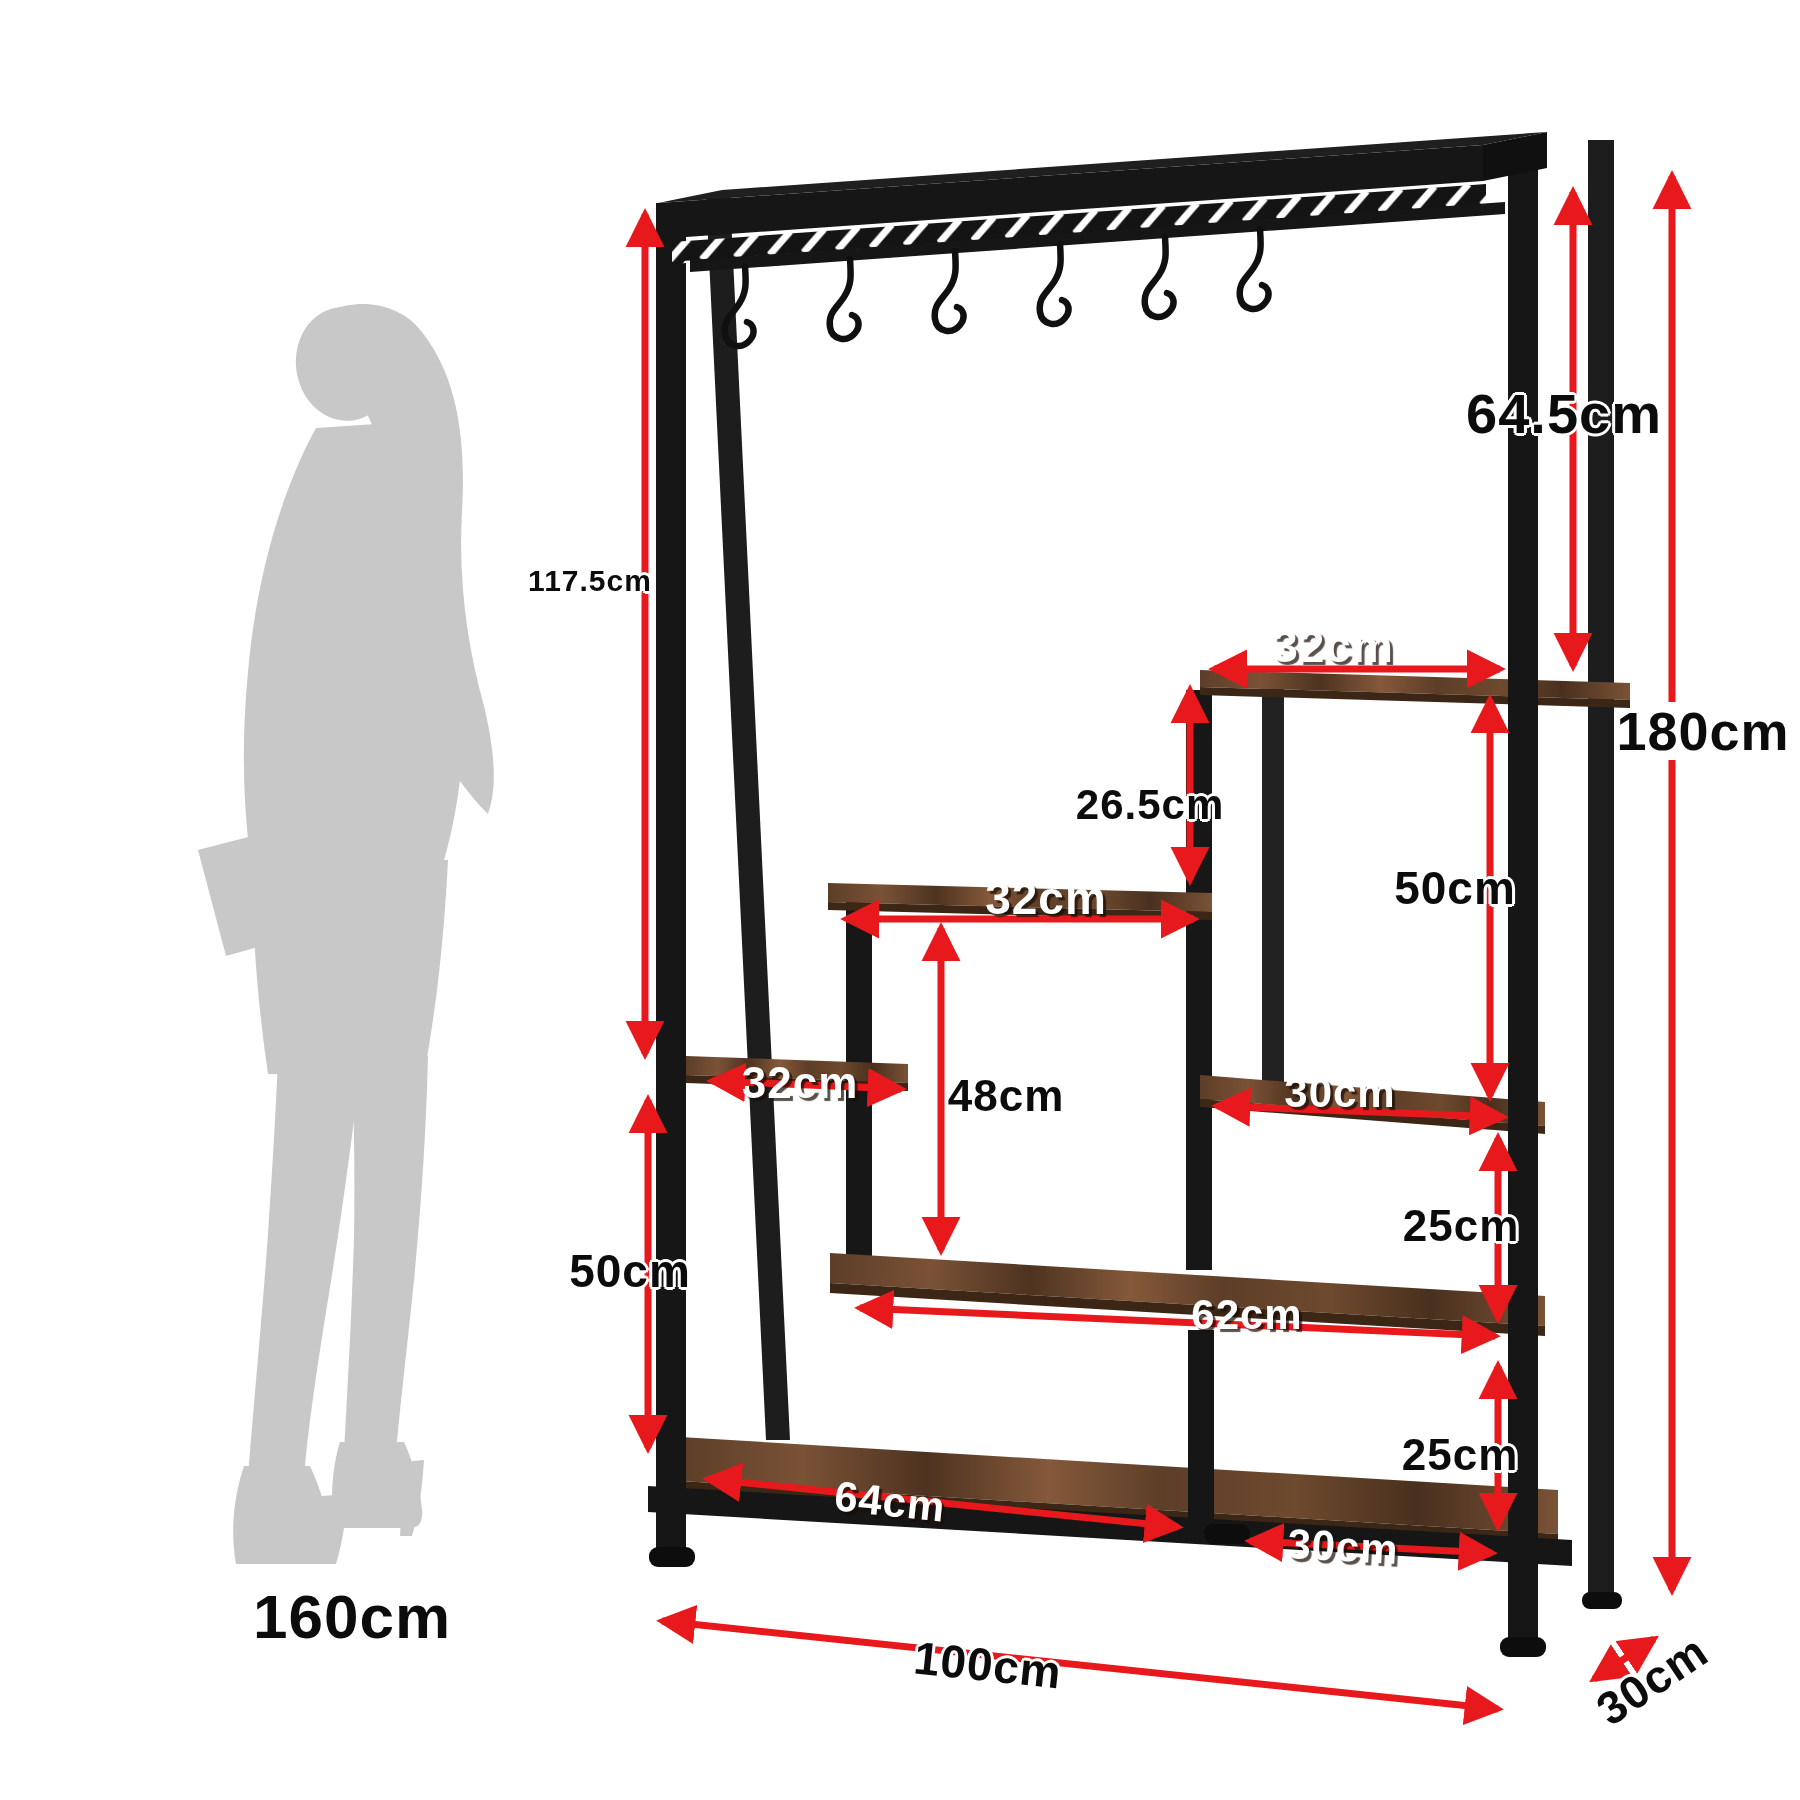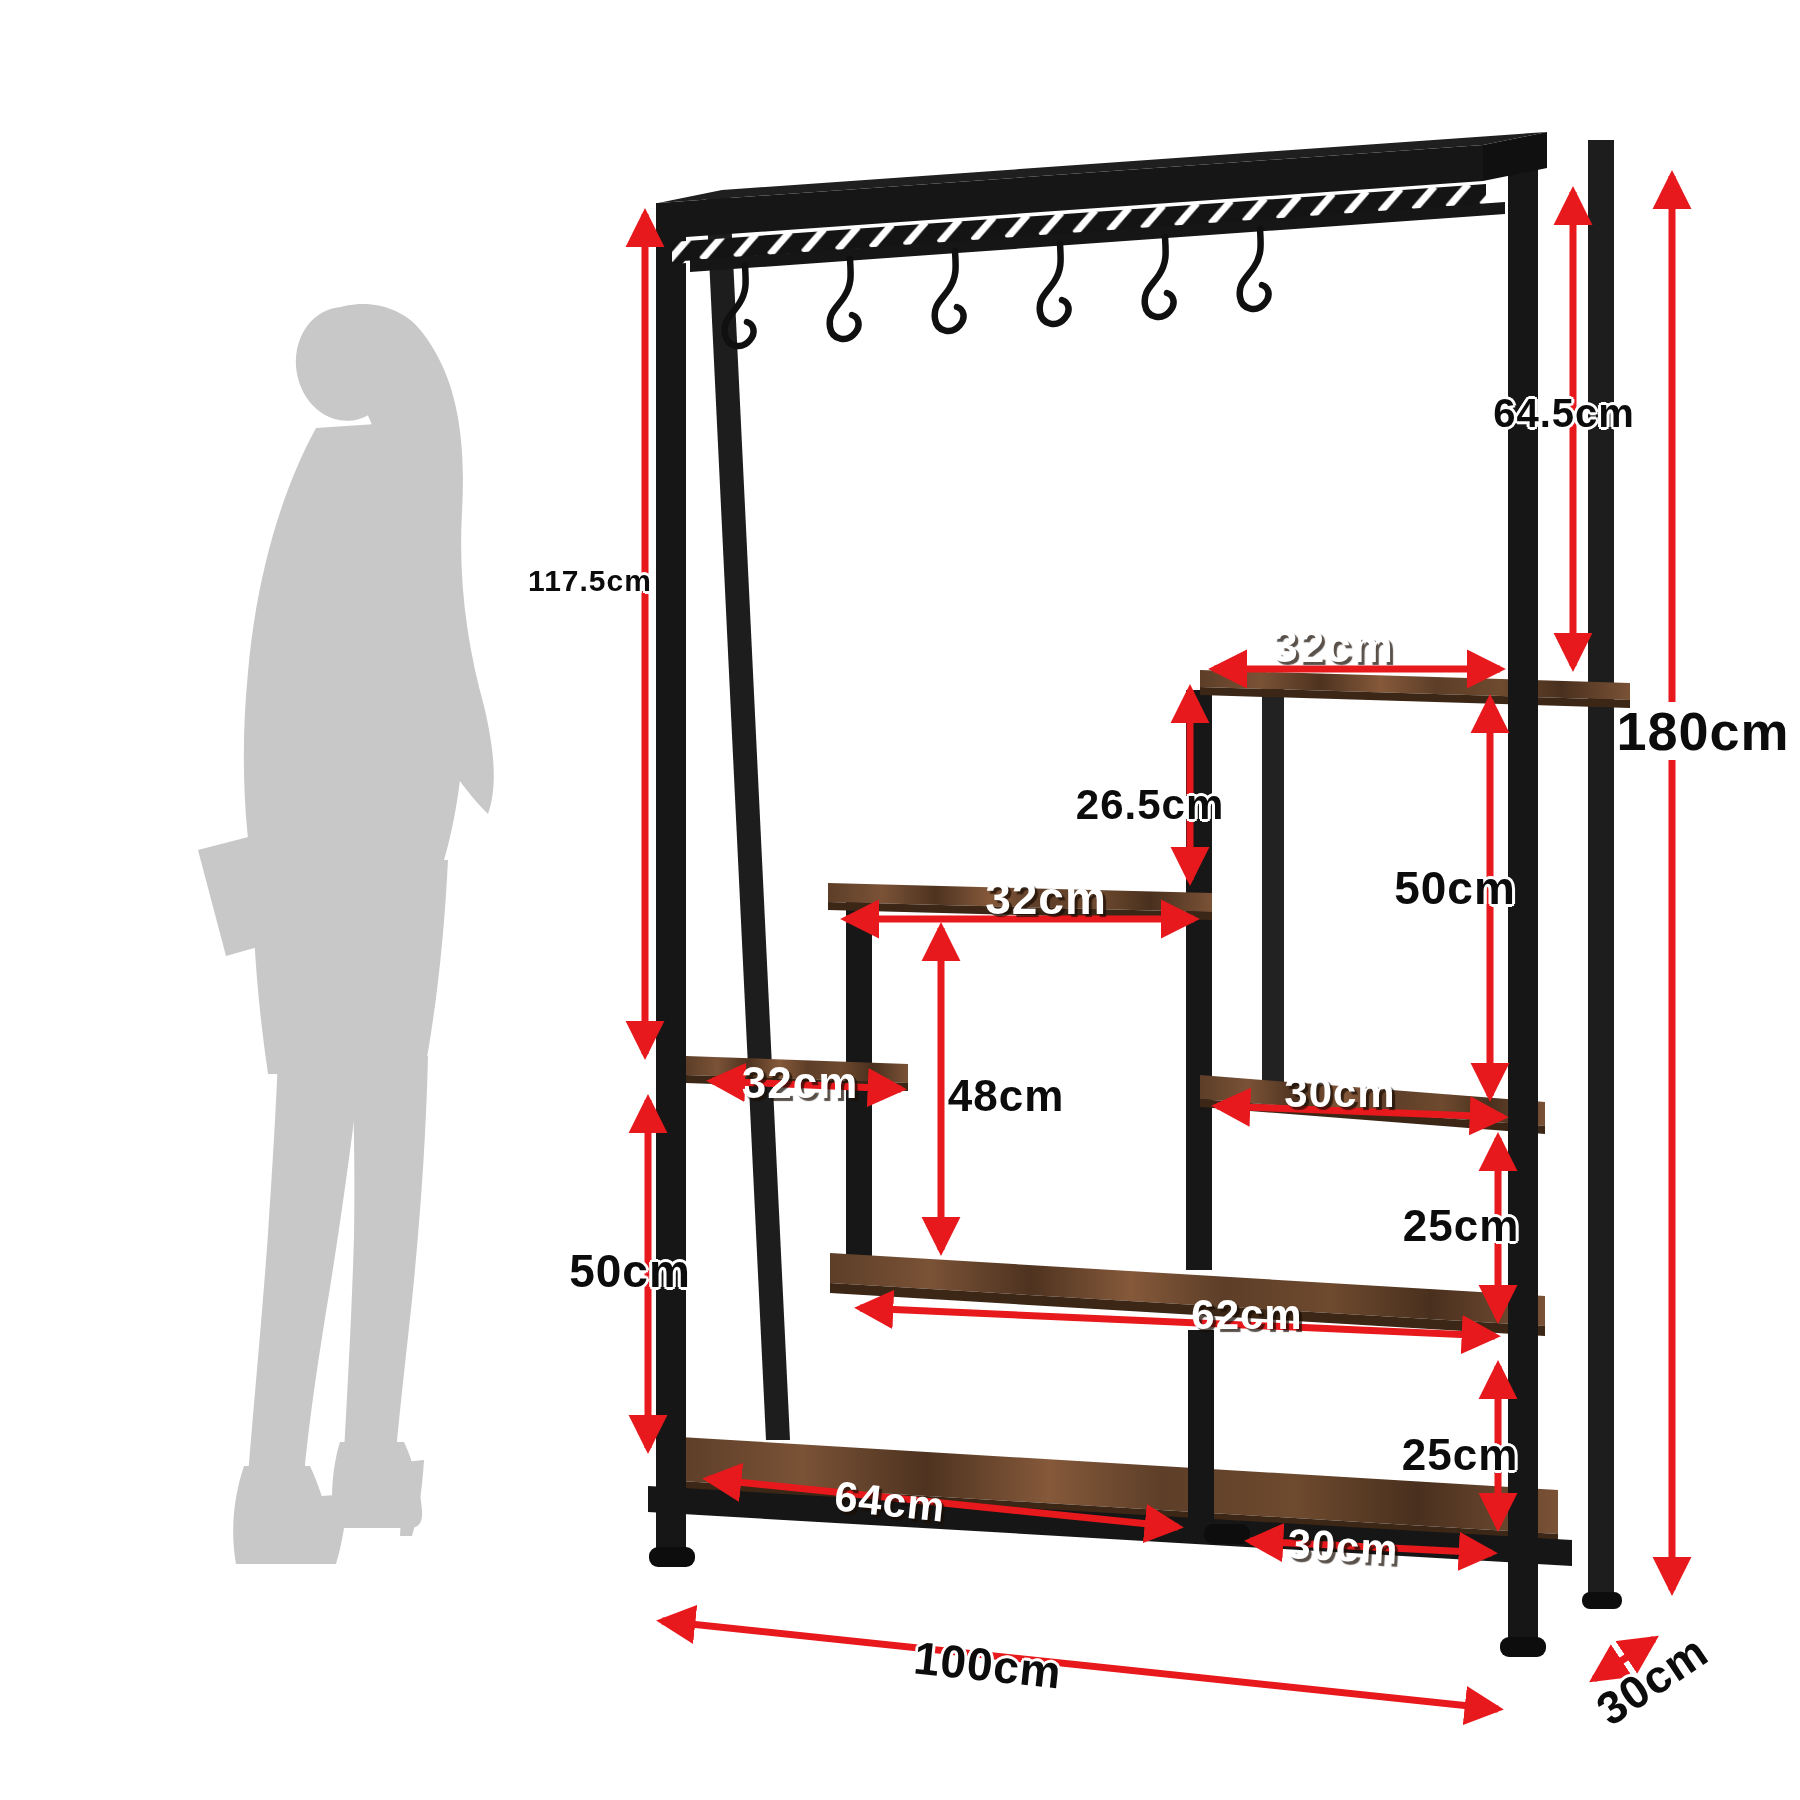--- a/index.html
+++ b/index.html
@@ -133,30 +133,31 @@
     <line x1="860" y1="1308" x2="1495" y2="1336" marker-start="url(#ah)" marker-end="url(#ah)"></line>
     <line x1="708" y1="1479" x2="1178" y2="1527" marker-start="url(#ah)" marker-end="url(#ah)"></line>
     <line x1="1250" y1="1541" x2="1492" y2="1553" marker-start="url(#ah)" marker-end="url(#ah)"></line>
     <line x1="662" y1="1621" x2="1498" y2="1709" marker-start="url(#ah)" marker-end="url(#ah)"></line>
     <line x1="1594" y1="1679" x2="1654" y2="1639" marker-start="url(#ah)" marker-end="url(#ah)"></line>
   </g>
 </svg>
 
 <div class="label lbl-dark" style="left:590px;top:581px;font-size:30px;">117.5cm</div>
 <div class="label lbl-dark" style="left:630px;top:1271px;font-size:46px;">50cm</div>
-<div class="label lbl-dark" style="left:1564px;top:413px;font-size:40px;">64.5cm</div>
+<div class="label lbl-dark" style="left:1564px;top:413px;font-size:56px;">64.5cm</div>
 <div class="label lbl-dark" style="left:1150px;top:805px;font-size:42px;">26.5cm</div>
 <div class="label lbl-dark" style="left:1455px;top:888px;font-size:46px;">50cm</div>
 <div class="label lbl-dark" style="left:1006px;top:1096px;font-size:44px;">48cm</div>
 <div class="label lbl-dark" style="left:1461px;top:1226px;font-size:44px;">25cm</div>
 <div class="label lbl-dark" style="left:1460px;top:1455px;font-size:44px;">25cm</div>
 <div class="label lbl-dark" style="left:1703px;top:731px;font-size:54px;text-align:right;">180cm</div>
 <div class="label lbl-white" style="left:1333px;top:646px;font-size:46px;">32cm</div>
 <div class="label lbl-white" style="left:1046px;top:898px;font-size:46px;">32cm</div>
 <div class="label lbl-white" style="left:800px;top:1083px;font-size:44px;">32cm</div>
 <div class="label lbl-white" style="left:1340px;top:1093px;font-size:42px;">30cm</div>
 <div class="label lbl-white" style="left:1230px;top:1315px;font-size:42px;margin-left:17px;">62cm</div>
 <div class="label lbl-white" style="left:890px;top:1502px;font-size:42px;transform:translate(-50%,-50%) rotate(6deg);">64cm</div>
 <div class="label lbl-white" style="left:1343px;top:1547px;font-size:42px;transform:translate(-50%,-50%) rotate(3deg);">30cm</div>
 <div class="label lbl-dark" style="left:988px;top:1665px;font-size:46px;transform:translate(-50%,-50%) rotate(6deg);">100cm</div>
 <div class="label lbl-dark" style="left:1652px;top:1680px;font-size:46px;transform:translate(-50%,-50%) rotate(-34deg);">30cm</div>
+<div class="label lbl-dark" style="left:352px;top:1616px;font-size:62px;">160cm</div>
 
 </div>
 
 </body></html>

